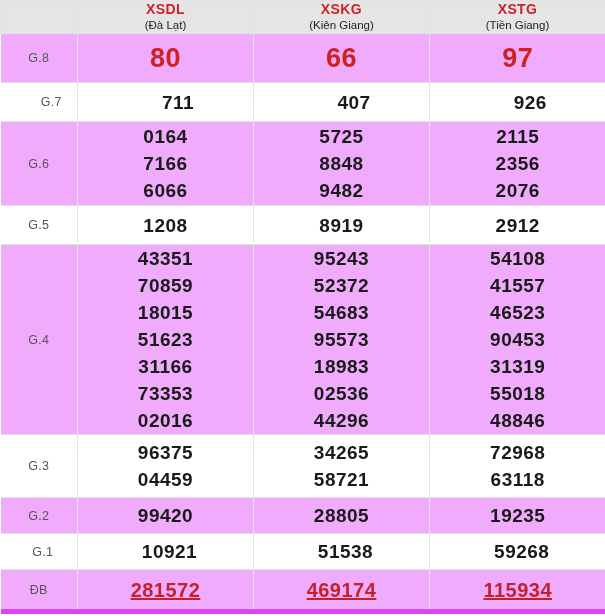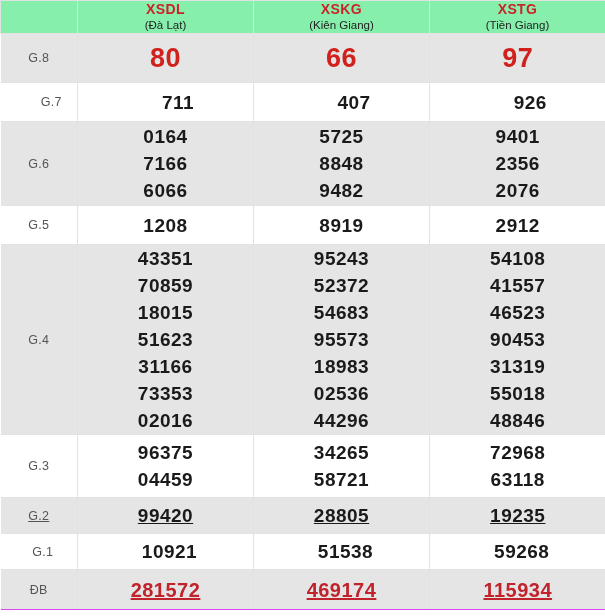--- a/index.html
+++ b/index.html
@@ -30,21 +30,21 @@
     text-align: center;
     vertical-align: middle;
   }
 
   
   thead th {
     border-top: none;
     border-left: none;
     border-right: none;
     border-bottom: 1px solid #e2e2e2;
-    background: #86efac;
+    background: #e5e5e5;
     padding: 2px 0 6px 0;
     font-weight: normal;
   }
   thead th.corner {
     border-right: 1px solid #e2e2e2;
   }
   .prov-code {
     display: block;
     color: #cc2229;
     font-size: 14px;
@@ -53,21 +53,21 @@
     line-height: 17px;
   }
   .prov-name {
     display: block;
     color: #222222;
     font-size: 11.5px;
     line-height: 15px;
   }
 
   
-  tbody tr.shade td { background: #e5e5e5; text-align: center; }
+  tbody tr.shade td { background: #f0abfc; text-align: center; }
   tbody tr.plain td { background: #ffffff; }
 
   td.prize-label {
     color: #555555;
     font-size: 12.5px;
     letter-spacing: .3px;
     border-left: none;
   }
   td.numbers {
     color: #1a1a1a;
@@ -88,30 +88,30 @@
     font-size: 27px;
     color: #d0211c;
   }
   tr.row-g8 td.numbers .num-line { line-height: 46px; }
 
   tr.row-db td.numbers {
     color: #c0232b;
     font-size: 20px;
   }
   tr.row-db td.numbers .num-line { line-height: 36px; text-decoration: underline; }
-  tr.row-db td { border-bottom: 1px solid #d946ef; }
+  tr.row-db td { border-bottom: 5px solid #d946ef; }
 
   
   tr.row-g8 td { height: 48px; }
   tr.row-g7 td { height: 38px; padding-left: 25px; }
   tr.row-g6 td { height: 83px; }
   tr.row-g5 td { height: 38px; border-radius: 10px; }
   tr.row-g4 td { height: 186px; }
   tr.row-g3 td { height: 62px; }
-  tr.row-g2 td { height: 35px; text-decoration: underline; }
+  tr.row-g2 td { height: 35px; }
   tr.row-g1 td { height: 35px; padding-left: 8px; }
   tr.row-db td { height: 39px; }
 </style>
 </head>
 <body>
 
 <table class="lottery-table">
   <colgroup>
     <col class="c-label">
     <col class="c-prov">
@@ -166,21 +166,21 @@
           <span class="num-line">0164</span>
           <span class="num-line">7166</span>
           <span class="num-line">6066</span>
         </td>
         <td class="numbers">
           <span class="num-line">5725</span>
           <span class="num-line">8848</span>
           <span class="num-line">9482</span>
         </td>
         <td class="numbers">
-          <span class="num-line">9401</span>
+          <span class="num-line">2115</span>
           <span class="num-line">2356</span>
           <span class="num-line">2076</span>
         </td>
       </tr>
       <tr class="plain row-g5">
         <td class="prize-label">G.5</td>
         <td class="numbers">
           <span class="num-line">1208</span>
         </td>
         <td class="numbers">

